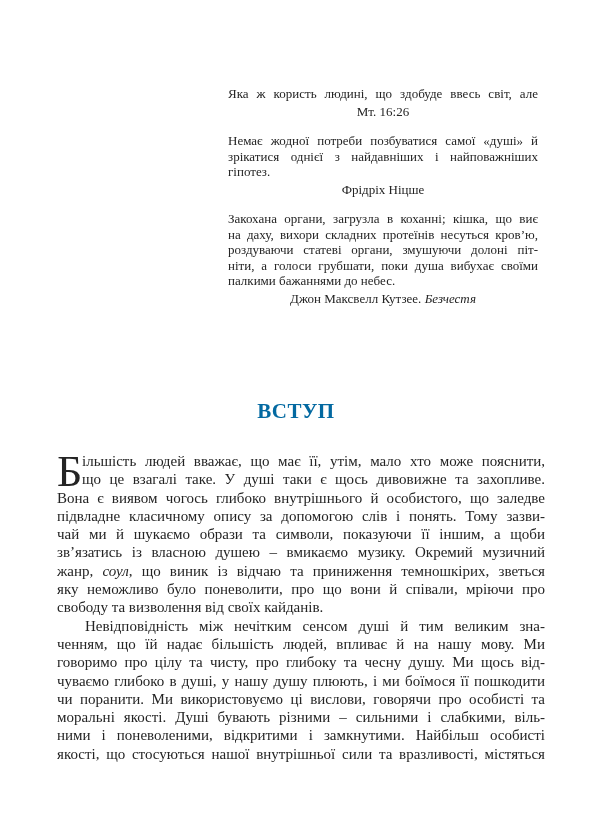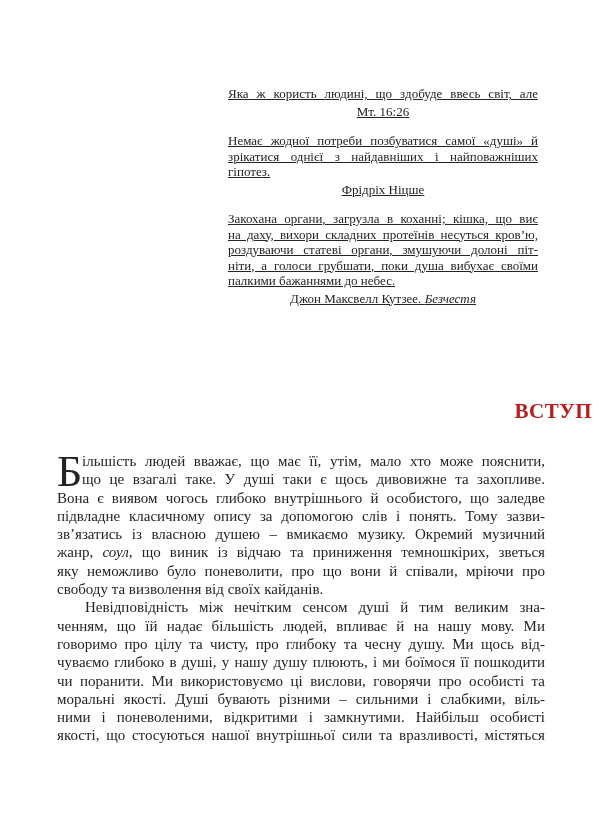--- a/index.html
+++ b/index.html
@@ -16,21 +16,20 @@
     overflow: hidden;
   }
 
   
   .epigraphs {
     position: absolute;
     left: 228px; top: 86px;
     width: 310px;
     font-size: 13px;
     line-height: 15.5px;
-    text-decoration: underline;
   }
   .epigraph { margin-bottom: 14px; }
   .eline {
     text-align: justify;
     text-align-last: justify;
     white-space: nowrap;
   }
   .eline.elast {
     text-align: left;
     text-align-last: left;
@@ -40,25 +39,25 @@
     margin-top: 2px;
   }
   .it { font-style: italic; }
 
   
   .title {
     position: absolute;
     top: 399px; left: 0;
     width: 592px;
     margin: 0;
-    text-align: right;
+    text-align: center;
     font-size: 21px;
     font-weight: bold;
     letter-spacing: 0.5px;
-    color: #b91c1c;
+    color: #0369a1;
   }
 
   
   .bodytext {
     position: absolute;
     left: 57px; top: 452px;
     width: 488px;
     font-size: 15px;
     line-height: 18.3px;
   }
@@ -119,20 +118,21 @@
   <div class="bodytext">
 
     <div>
       <div class="drophead">
         <span class="dropcap">Б</span>
         <div class="bline">ільшість людей вважає, що має її, утім, мало хто може пояснити,</div>
         <div class="bline">що це взагалі таке. У душі таки є щось дивовижне та захопливе.</div>
       </div>
       <div class="bline">Вона є виявом чогось глибоко внутрішнього й особистого, що заледве</div>
       <div class="bline">підвладне класичному опису за допомогою слів і понять. Тому зазви-</div>
+      <div class="bline">чай ми й шукаємо образи та символи, показуючи її іншим, а щоби</div>
       <div class="bline">зв’язатись із власною душею – вмикаємо музику. Окремий музичний</div>
       <div class="bline"><span>жанр, </span><span class="it">соул</span><span>, що виник із відчаю та приниження темношкірих, зветься</span></div>
       <div class="bline">яку неможливо було поневолити, про що вони й співали, мріючи про</div>
       <div class="bline blast">свободу та визволення від своїх кайданів.</div>
     </div>
 
     <div>
       <div class="bline indent">Невідповідність між нечітким сенсом душі й тим великим зна-</div>
       <div class="bline">ченням, що їй надає більшість людей, впливає й на нашу мову. Ми</div>
       <div class="bline">говоримо про цілу та чисту, про глибоку та чесну душу. Ми щось від-</div>

